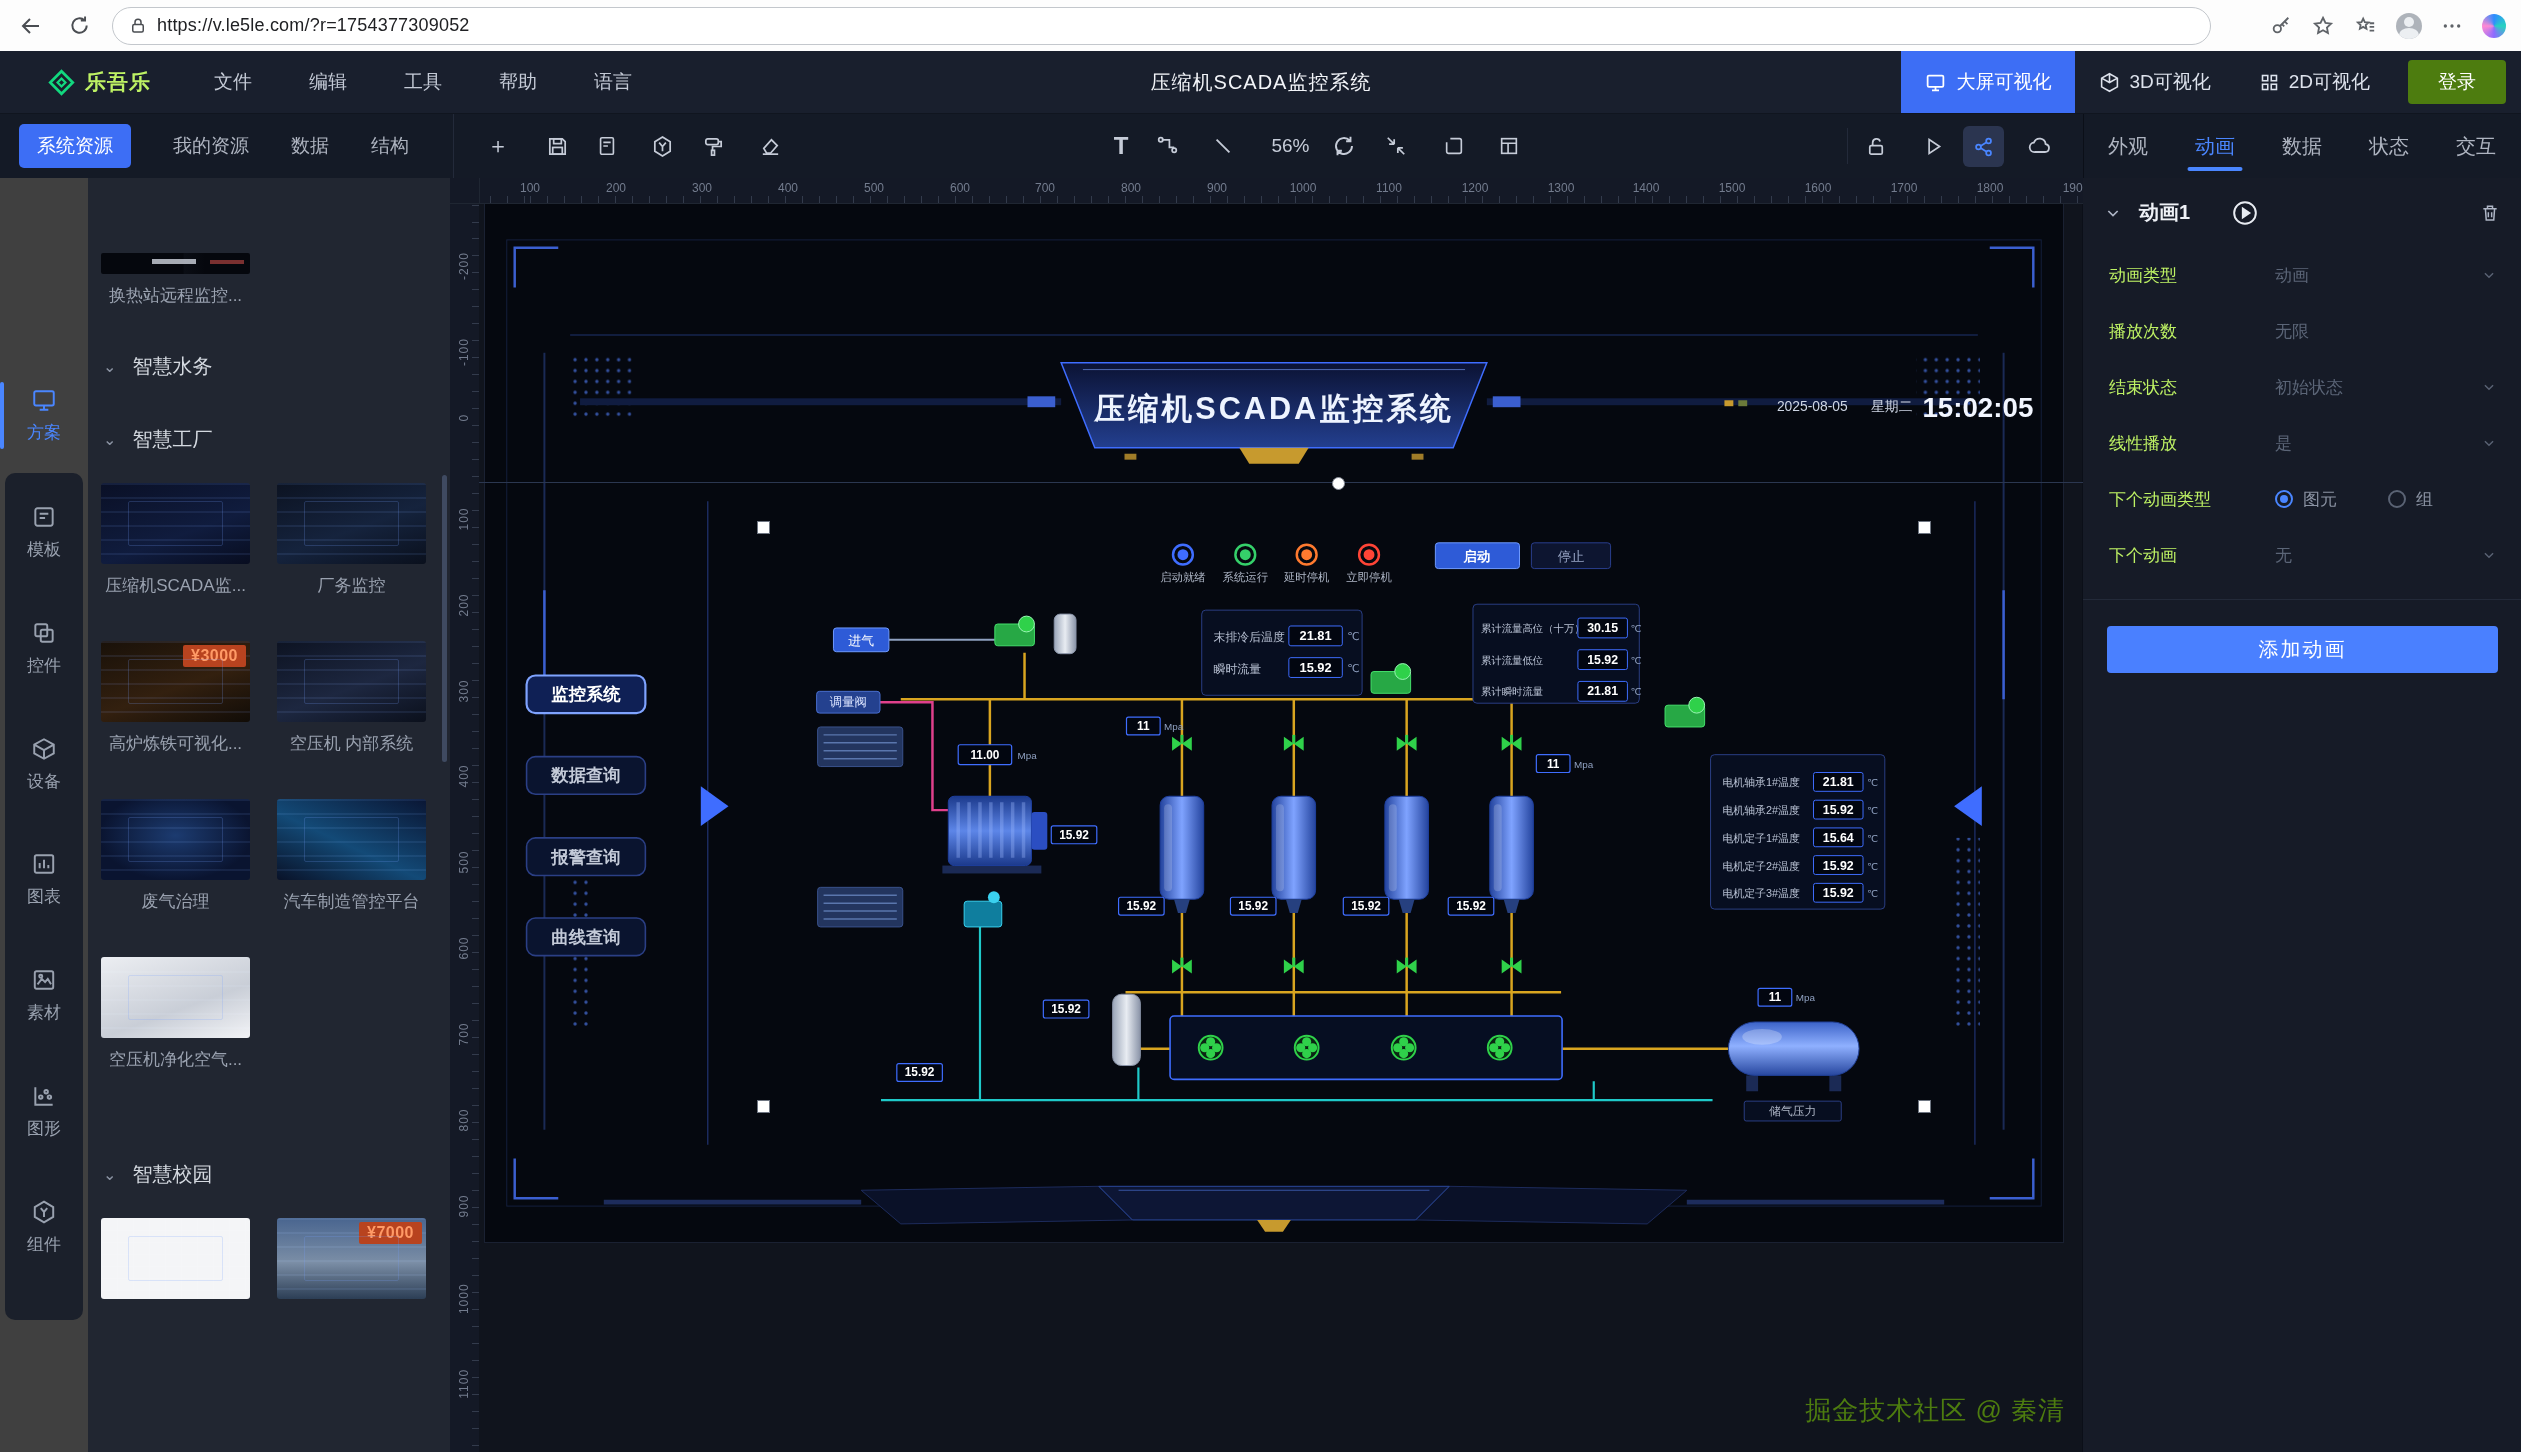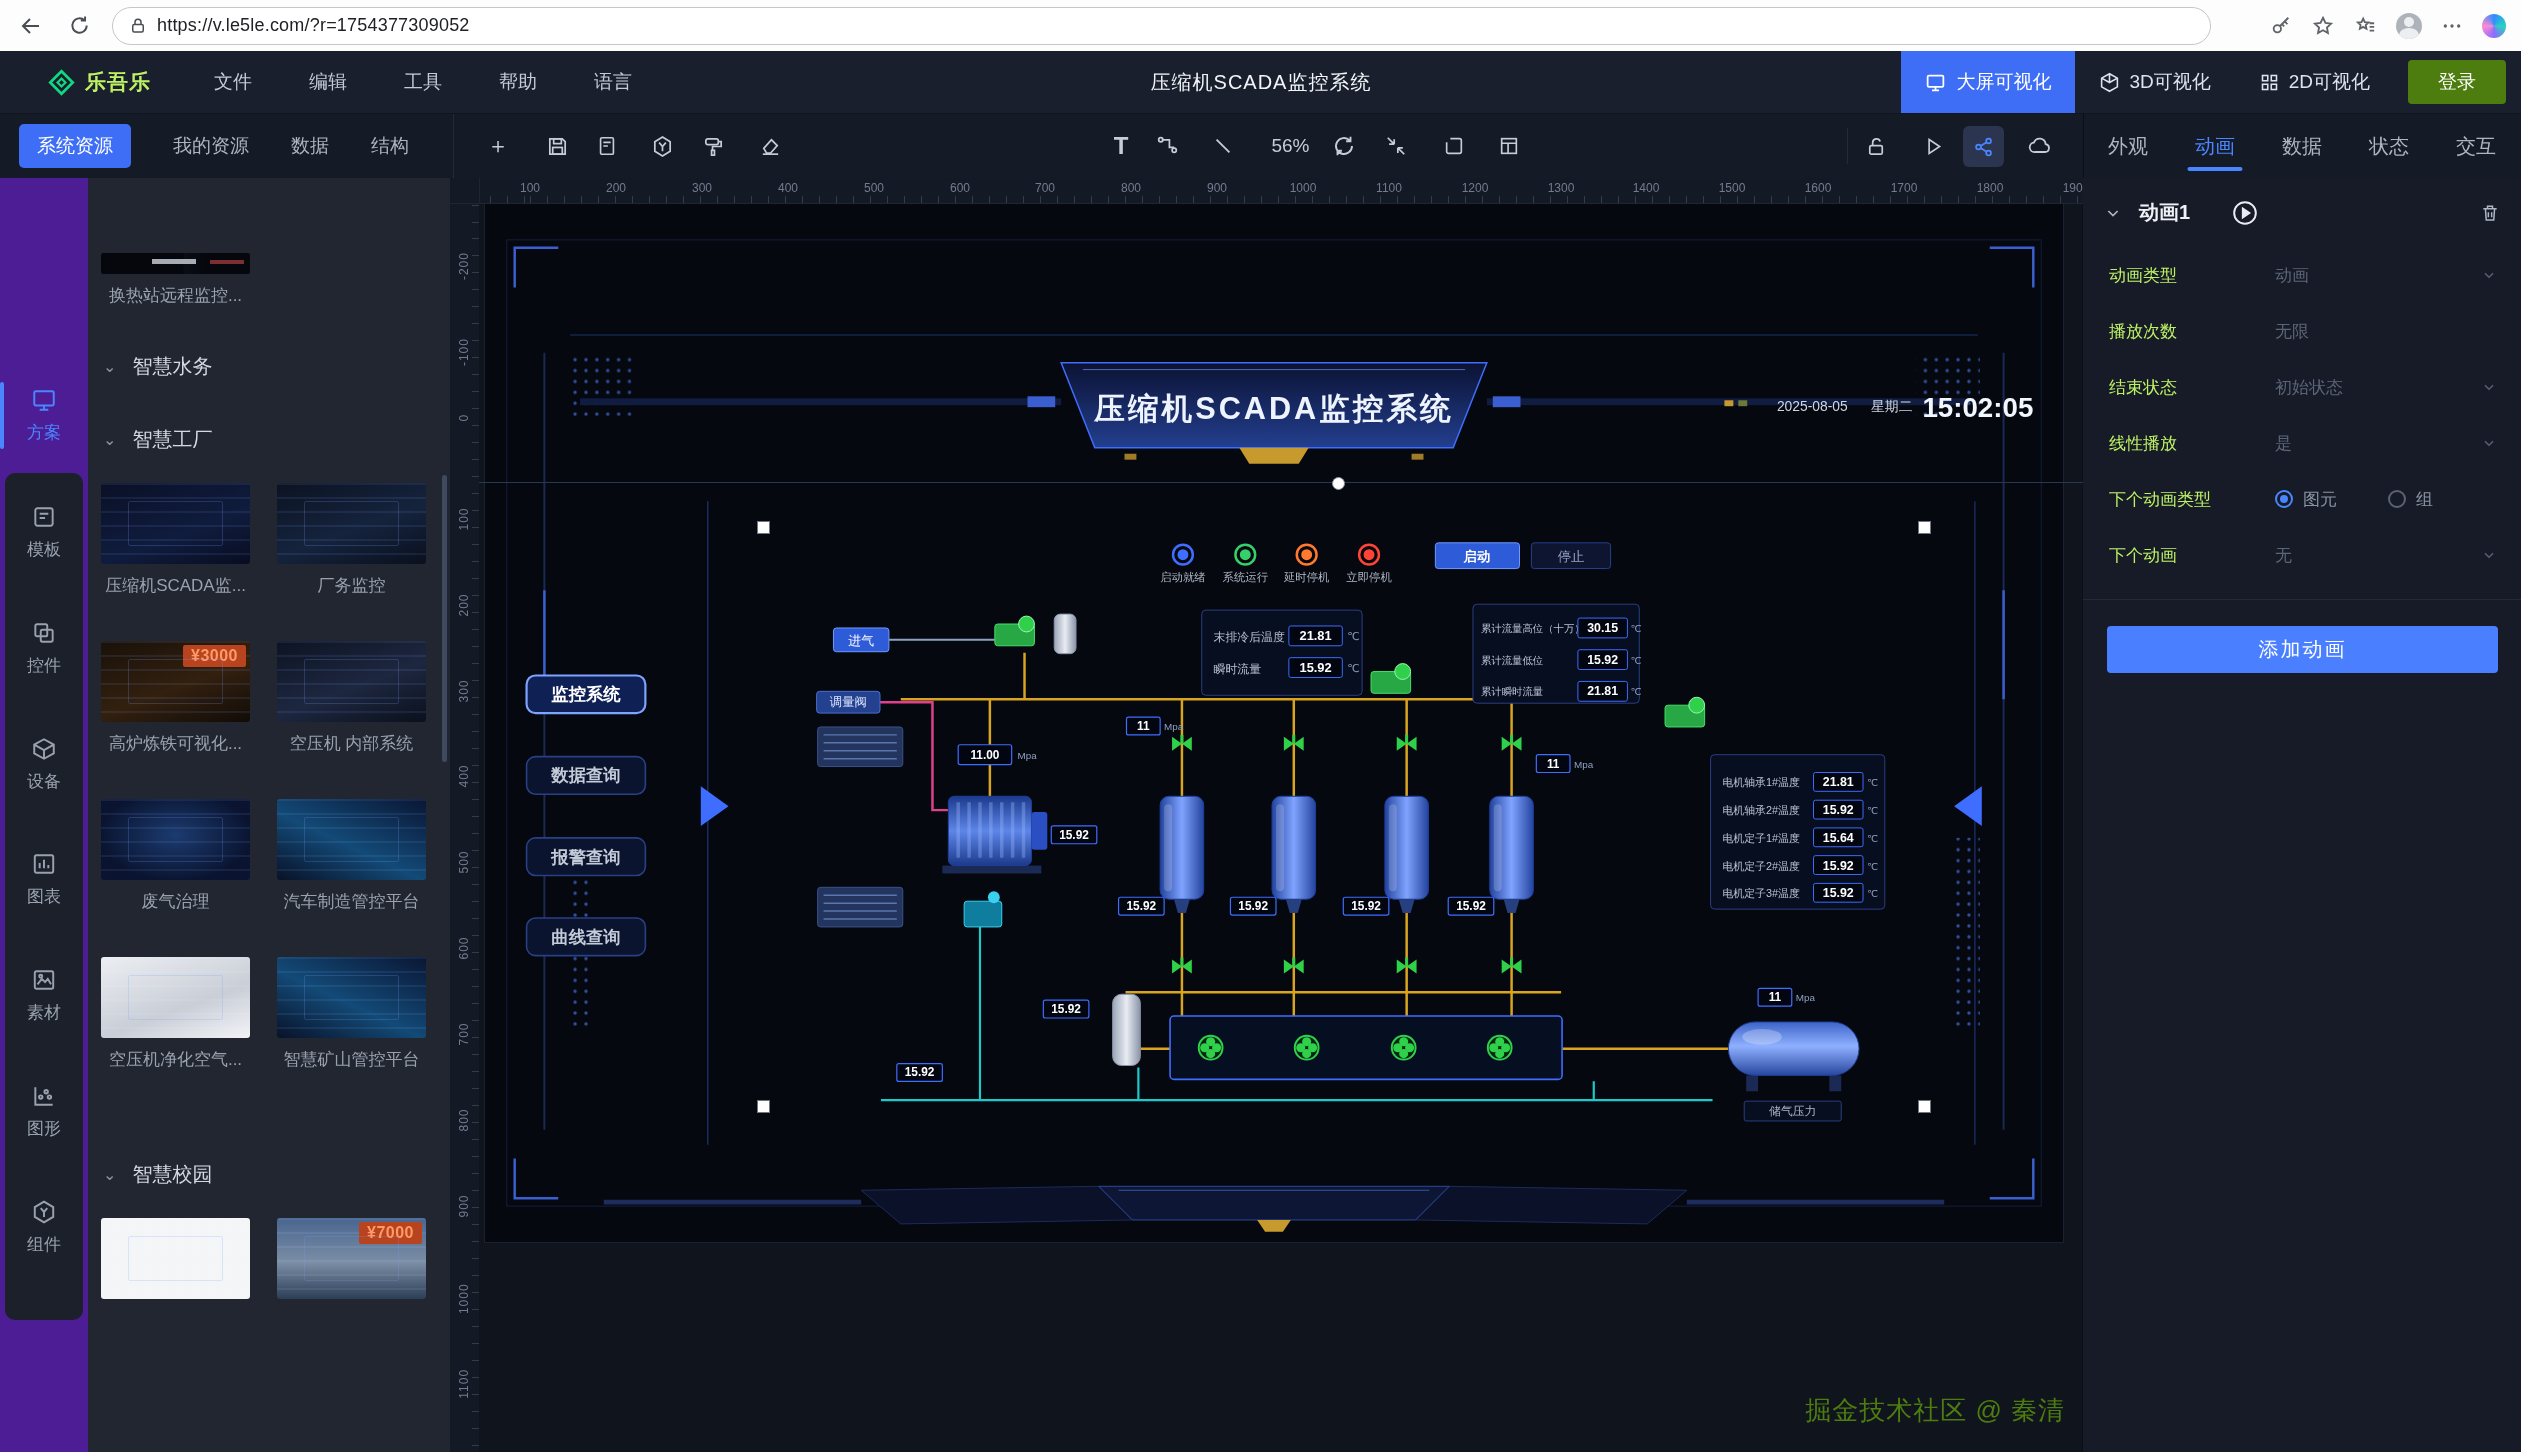--- a/index.html
+++ b/index.html
@@ -34,21 +34,21 @@
   .tb-tab.active{background:#3d6ef5;color:#fff;border-radius:5px;padding:9px 18px;margin-left:19px;}
   .tb-ico{position:absolute;top:50%;transform:translateY(-50%);width:34px;height:34px;display:flex;align-items:center;justify-content:center;color:#c6ccd8;font-size:22px;}
   .tb-div{position:absolute;top:14px;bottom:14px;width:1px;background:#232a3a;}
   .zoom-val{position:absolute;left:1259px;top:0;height:100%;width:63px;display:flex;align-items:center;justify-content:center;font-size:19px;color:#c6ccd8;}
   .share-box{position:absolute;left:1963px;top:12px;width:41px;height:41px;border-radius:6px;background:#2b3550;display:flex;align-items:center;justify-content:center;}
   .rtabs{position:absolute;left:2083px;right:0;top:0;height:100%;border-left:1px solid #0b0f18;}
   .rtab{position:absolute;top:0;height:100%;display:flex;align-items:center;justify-content:center;width:79px;transform:translateX(-50%);font-size:20px;color:#aeb4c0;}
   .rtab.active{color:#4a86ff;}
   .rtab.active::after{content:"";position:absolute;left:12px;right:12px;bottom:7px;height:4px;border-radius:2px;background:#4a86ff;}
   
-  .sidebar{position:absolute;left:0;top:178px;width:88px;bottom:0;background:#4c1d95;}
+  .sidebar{position:absolute;left:0;top:178px;width:88px;bottom:0;background:#404040;}
   .sb-item{position:absolute;left:0;width:88px;height:95px;display:flex;flex-direction:column;align-items:center;justify-content:center;gap:8px;color:#99a1af;font-size:17px;}
   .sb-item svg{stroke:#99a1af;}
   .sb-item.active{color:#4a86ff;}
   .sb-item.active svg{stroke:#4a86ff;}
   .sb-item.active::before{content:"";position:absolute;left:0;top:14px;bottom:14px;width:4px;background:#4a86ff;border-radius:2px;}
   .sb-group{position:absolute;left:5px;right:5px;top:295px;height:847px;background:#1b202b;border-radius:10px;}
   
   .assets{position:absolute;left:88px;top:178px;width:362px;bottom:0;background:#212631;overflow:hidden;}
   .search-row{display:flex;align-items:center;height:71px;padding:0 22px;}
   .search-ph{font-size:19px;color:#667083;margin-left:14px;flex:1;}
@@ -421,24 +421,20 @@
             <div class="tlabel">废气治理</div>
           </div>
           <div class="acard">
             <div class="thumb v-iso"></div>
             <div class="tlabel">汽车制造管控平台</div>
           </div>
           <div class="acard">
             <div class="thumb v-light"></div>
             <div class="tlabel">空压机净化空气...</div>
           </div>
-          <div class="acard">
-            <div class="thumb v-iso"></div>
-            <div class="tlabel">智慧矿山管控平台</div>
-          </div>
         </div>
         <div class="sec-head">
           <span class="schev">⌄</span>
           <span>智慧校园</span>
         </div>
         <div class="agrid">
           <div class="acard">
             <div class="thumb v-plan"></div>
             <div class="tlabel"></div>
           </div>

